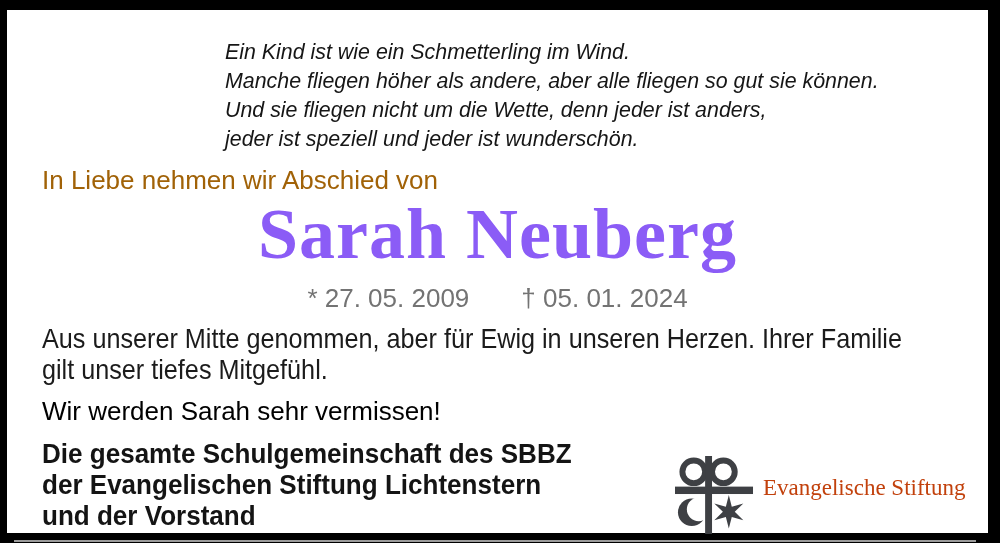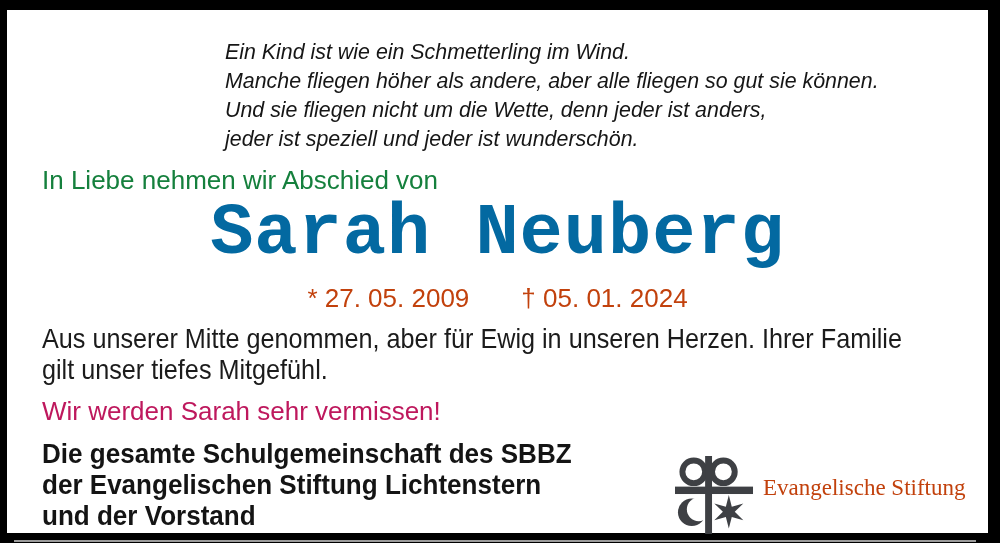--- a/index.html
+++ b/index.html
@@ -27,58 +27,58 @@
     line-height: 29px;
     color: #161616;
     transform: scaleX(0.95);
     transform-origin: left top;
     white-space: nowrap;
   }
 
   .intro {
     left: 35px; top: 155px;
     font-size: 26px;
-    color: #15803d;
+    color: #a16207;
     white-space: nowrap;
   }
 
   .name {
     left: 0; right: 0; top: 184px;
     text-align: center;
     font-size: 72px;
     font-weight: 700;
     letter-spacing: 1px;
     line-height: 80px;
-    color: #0369a1;
-    font-family: Liberation Mono, monospace;
+    color: #8b5cf6;
+    font-family: Liberation Serif, serif;
   }
 
   .dates {
     left: 0; right: 0; top: 273px;
     display: flex;
     justify-content: center;
     gap: 52px;
     font-size: 26px;
-    color: #c2410c;
+    color: #737373;
   }
 
   .condolence {
     left: 35px; top: 313px;
     font-size: 28px;
     line-height: 31px;
     color: #1b1b1b;
     transform: scaleX(0.9);
     transform-origin: left top;
     white-space: nowrap;
   }
 
   .farewell {
     left: 35px; top: 386px;
     font-size: 26px;
-    color: #be185d;
+    color: #000000;
     white-space: nowrap;
   }
 
   .signature {
     left: 35px; top: 428px;
     font-size: 28px;
     font-weight: 700;
     line-height: 31px;
     color: #141414;
     transform: scaleX(0.93);

